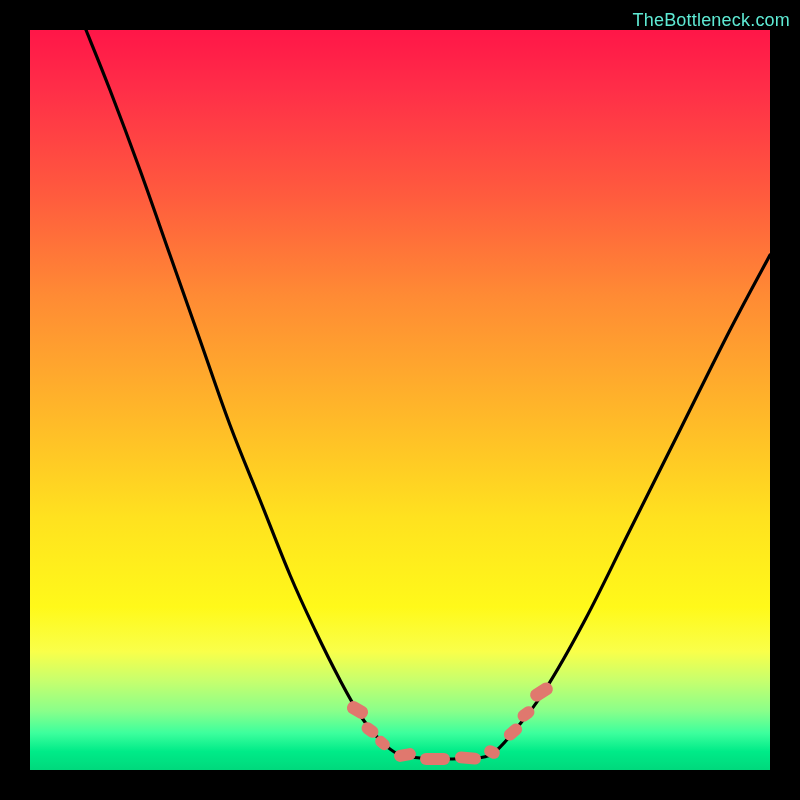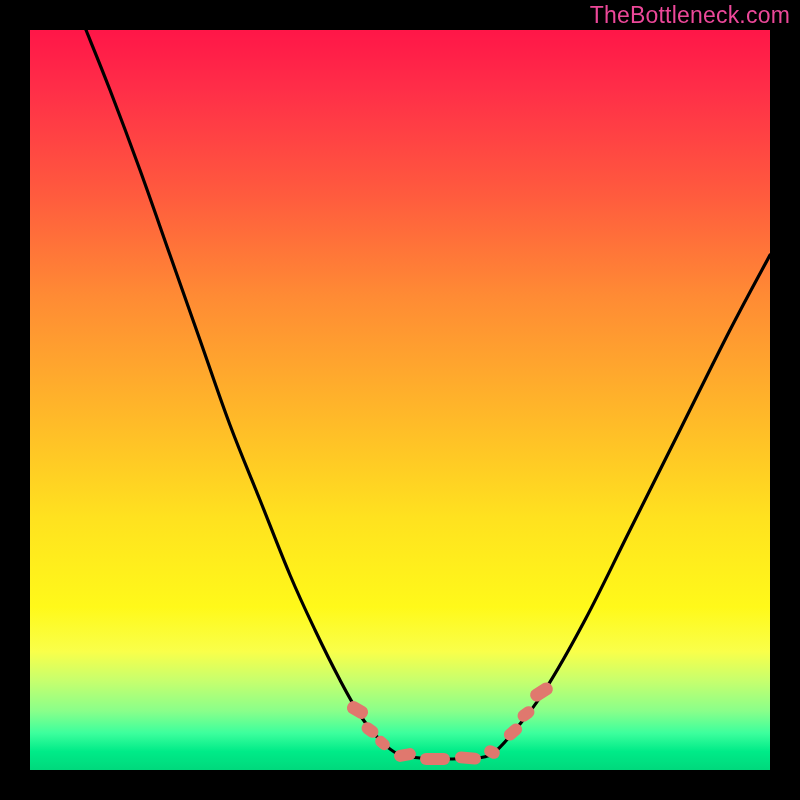--- a/index.html
+++ b/index.html
@@ -34,24 +34,24 @@
       #f9ff4a 84%,
       #c6ff6e 88%,
       #8aff8a 92%,
       #3dff9d 95%,
       #00eb88 97.5%,
       #00d87c 100%
     );
   }
   .watermark {
     position: absolute;
-    top: 2px;
+    top: 10px;
     right: 10px;
-    color: #ec4899;
-    font-size: 23px;
+    color: #5eead4;
+    font-size: 18px;
     font-weight: 400;
     letter-spacing: 0.2px;
     font-family: Arial, Helvetica, sans-serif;
   }
   svg.curve {
     position: absolute;
     inset: 0;
     width: 740px;
     height: 740px;
   }

